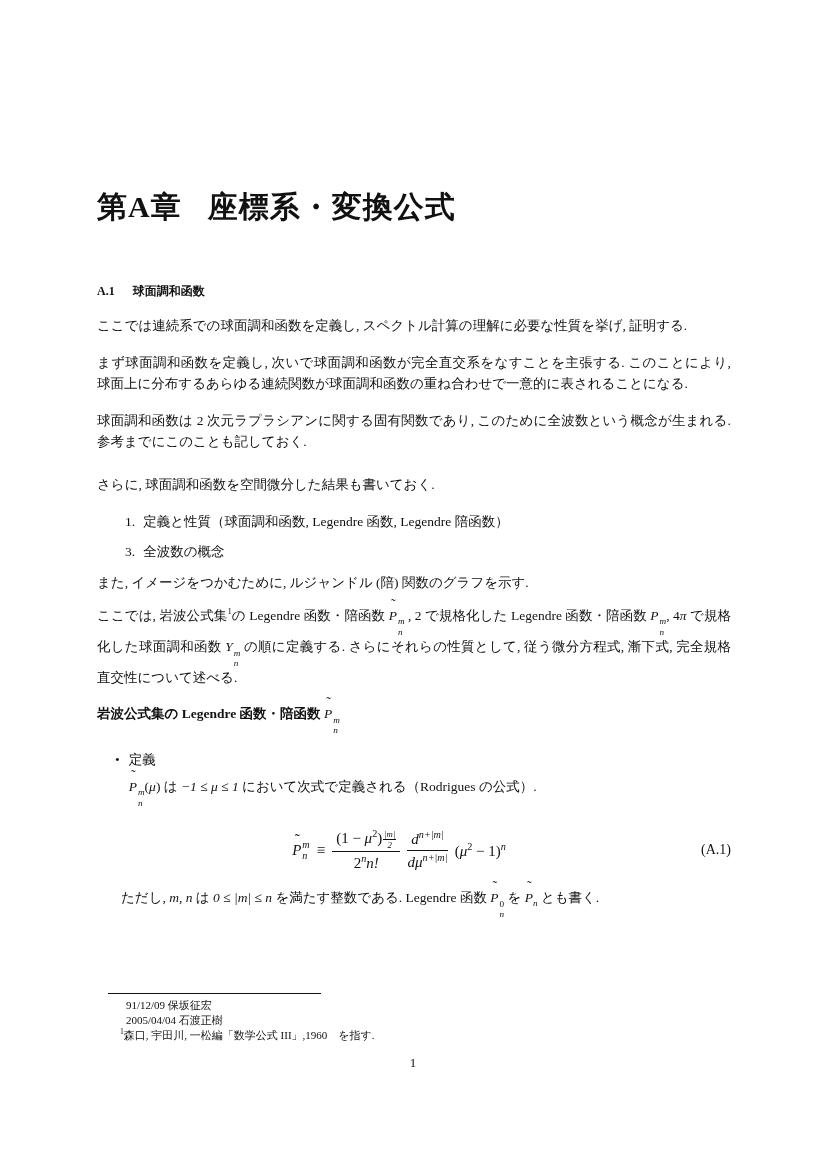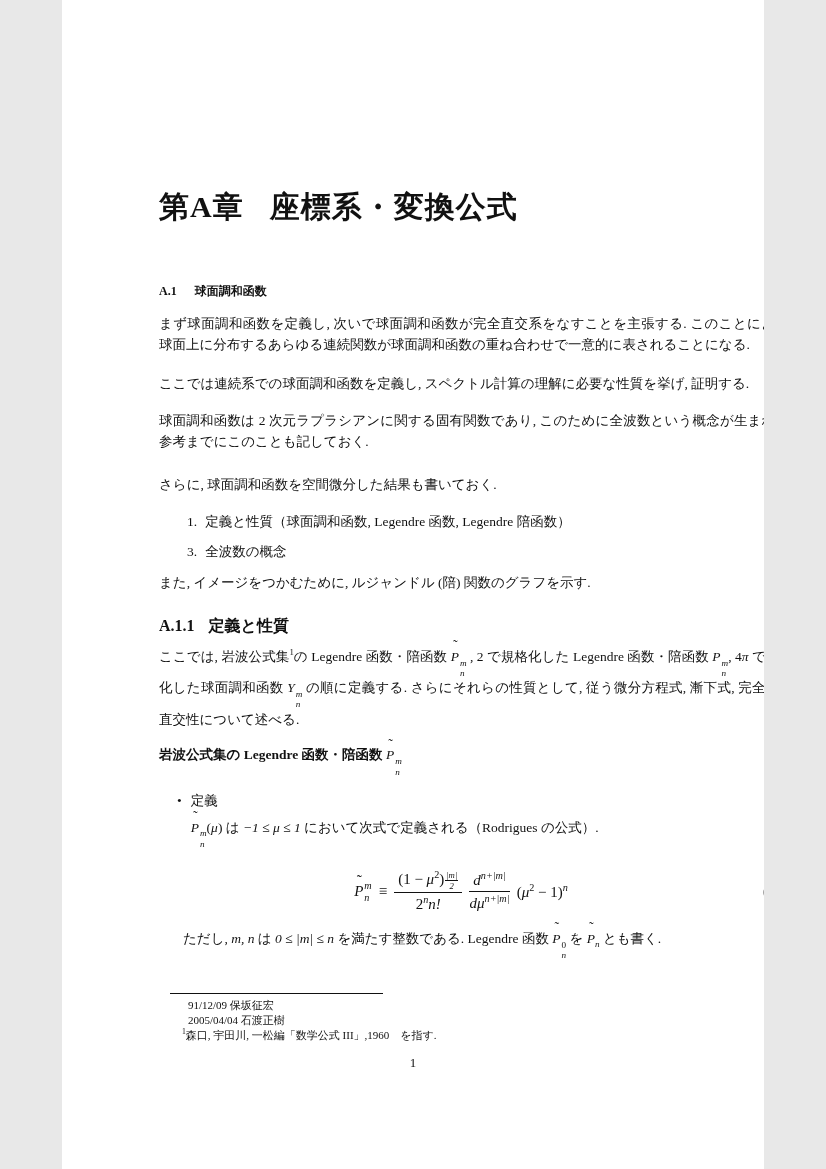--- a/index.html
+++ b/index.html
@@ -1,18 +1,18 @@
 <!DOCTYPE html>
 <html><head>
 <meta charset="utf-8">
 <style>
   html,body{margin:0;padding:0;background:#e8e8e8;}
   .page{
     position:relative;
-    width:702px;height:1169px;
+    width:826px;height:1169px;
     background:#ffffff;
     margin:0 auto;
     overflow:hidden;
     font-family:"Liberation Serif","DejaVu Serif",serif;
     color:#111;
   }
   .text-block{
     position:absolute;
     left:97px;top:0;
     width:634px;
@@ -161,36 +161,35 @@
 </head>
 <body>
 
 <div class="page">
   <div class="text-block">
 
     <h1 class="chapter"><span>第A章</span><span class="chap-gap"></span><span>座標系・変換公式</span></h1>
 
     <h2 class="section"><span>A.1</span><span class="sec-gap"></span><span>球面調和函数</span></h2>
 
+    <p class="body first">ここでは連続系での球面調和函数を定義し, スペクトル計算の理解に必要な性質を挙げ, 証明する.</p>
+
     <p class="body">まず球面調和函数を定義し, 次いで球面調和函数が完全直交系をなすことを主張する. このことにより, 球面上に分布するあらゆる連続関数が球面調和函数の重ね合わせで一意的に表されることになる.</p>
-
-    <p class="body first">ここでは連続系での球面調和函数を定義し, スペクトル計算の理解に必要な性質を挙げ, 証明する.</p>
 
     <p class="body">球面調和函数は 2 次元ラプラシアンに関する固有関数であり, このために全波数という概念が生まれる. 参考までにこのことも記しておく.</p>
 
     <p class="body gap-lg">さらに, 球面調和函数を空間微分した結果も書いておく.</p>
 
     <ol class="num-list">
       <li><span class="li-num">1.</span><span>定義と性質（球面調和函数, Legendre 函数, Legendre 陪函数）</span></li>
       <li><span class="li-num">3.</span><span>全波数の概念</span></li>
     </ol>
 
     <p class="body" style="margin-top:10px;">また, イメージをつかむために, ルジャンドル (陪) 関数のグラフを示す.</p>
 
-    <h3 class="subsection"><span>A.1.1</span><span class="sec-gap-sm"></span><span>定義と性質</span></h3>
 
     <p class="body" style="margin-top:11px;"><span>ここでは, 岩波公式集</span><sup class="fnmark">1</sup><span>の Legendre 函数・陪函数 </span><span><span class="tp"><span class="tmark">˜</span><span>P</span></span><span class="ss">
             <span>m</span>
             <span>n</span>
           </span></span><span> , 2 で規格化した Legendre 函数・陪函数 </span><span><span class="mit">P</span><span class="ss">
             <span>m</span>
             <span>n</span>
           </span></span><span>, 4</span><span class="mit">π</span><span> で規格化した球面調和函数 </span><span><span class="mit">Y</span><span class="ss">
             <span>m</span>
             <span>n</span>

